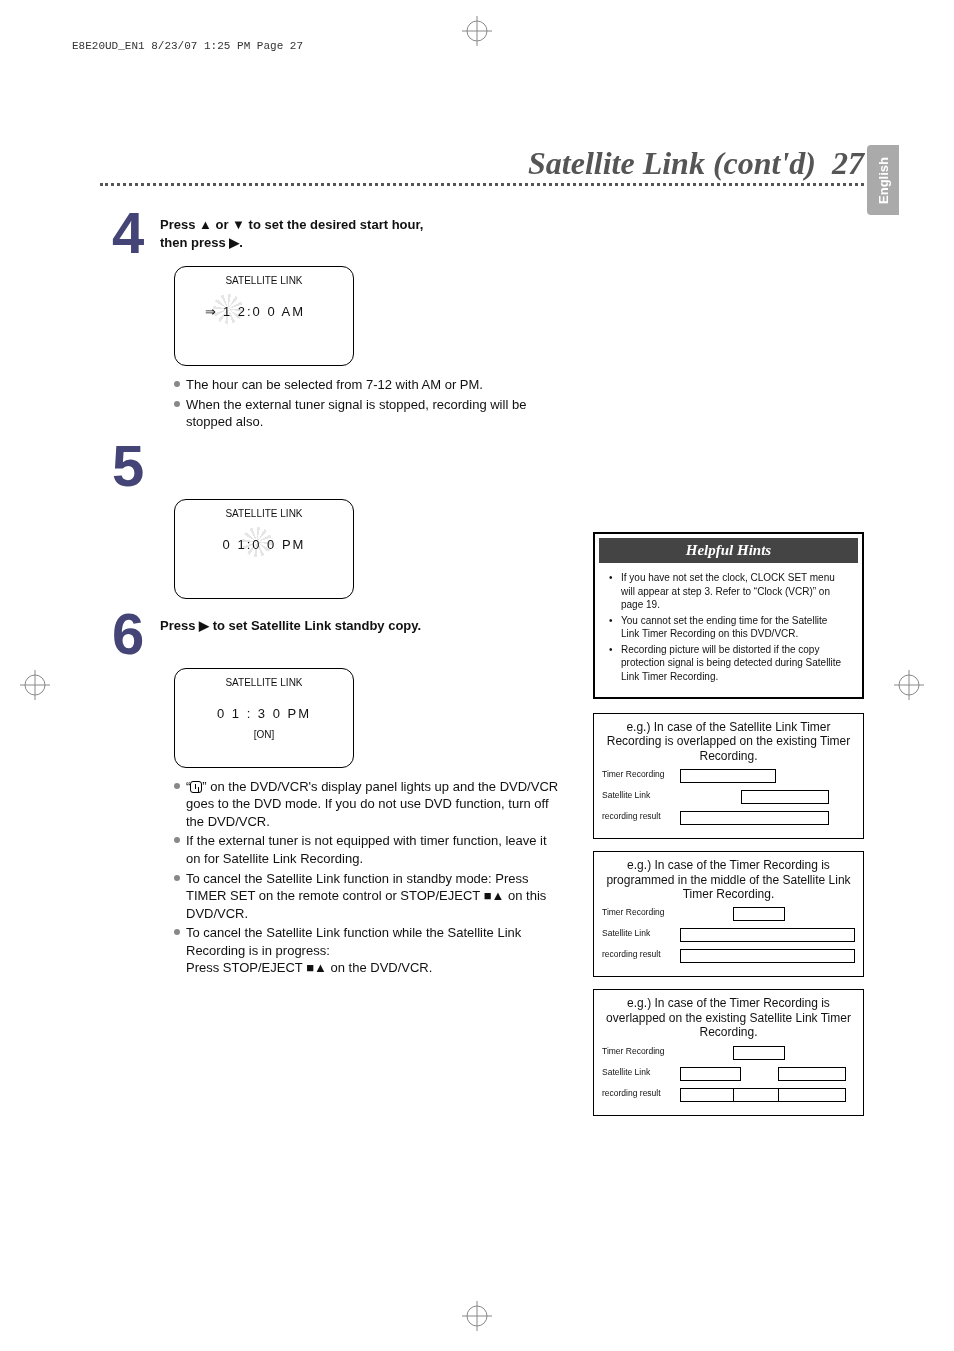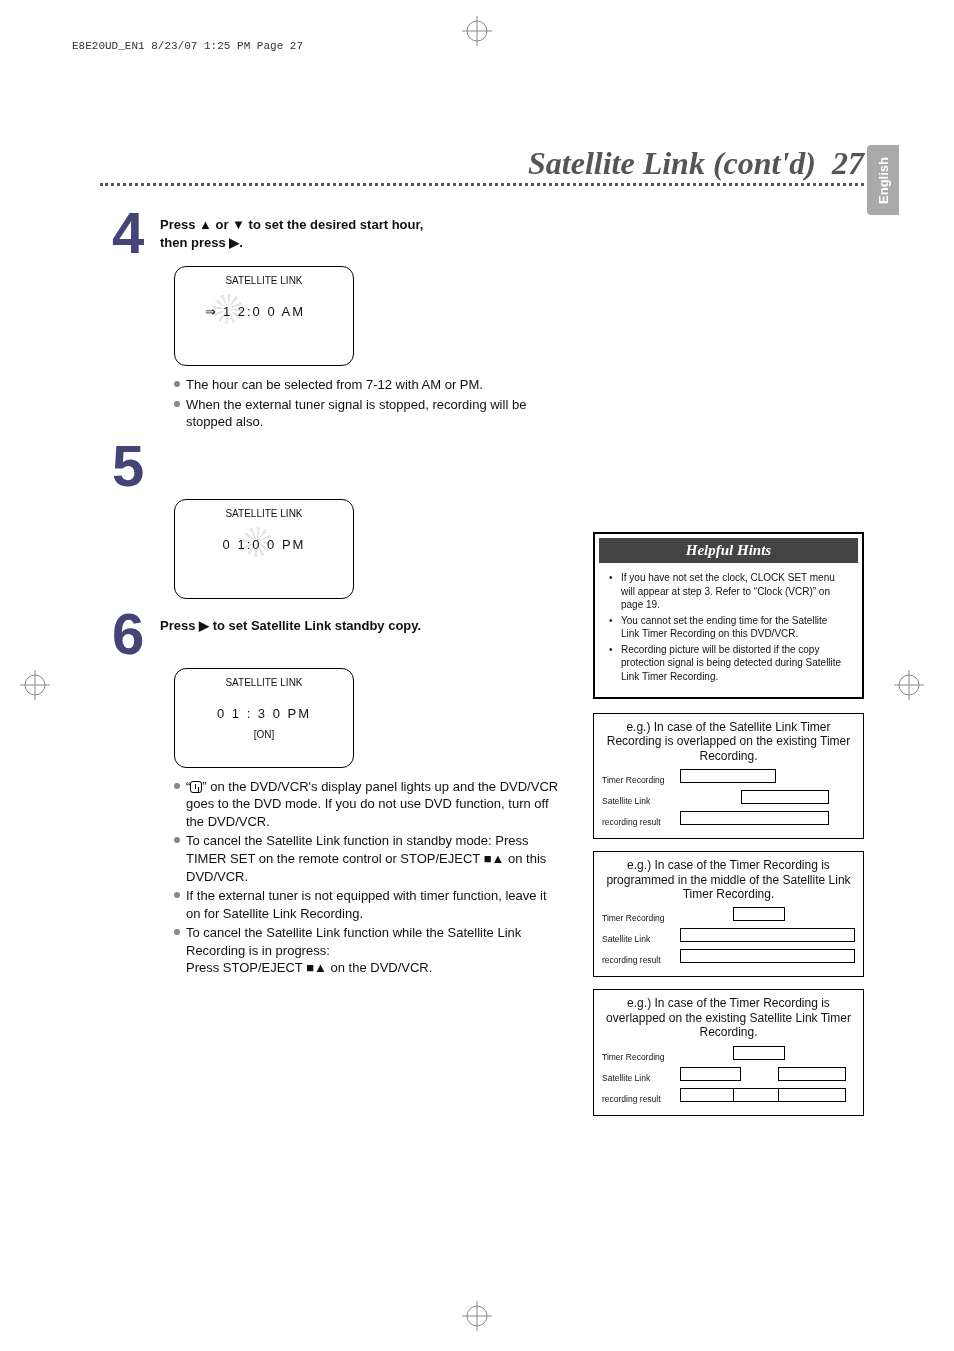--- a/index.html
+++ b/index.html
@@ -31,21 +31,21 @@
 .bul-list li{list-style:none;position:relative;padding-left:12px;margin-bottom:2px}
 .bul-list li::before{content:'';position:absolute;left:0;top:5px;width:6px;height:6px;background:#888;border-radius:50%}
 .sidebar{position:absolute;top:532px;right:90px;width:271px}
 .hints-outer{border:2px solid #000;padding:4px;margin-bottom:14px}
 .hints-title{background:#444;color:#fff;text-align:center;font-style:italic;font-weight:bold;padding:4px 0;font-size:15px;font-family:Georgia,serif}
 .hints-body{padding:8px 10px;font-size:10px;line-height:1.35}
 .hints-body li{list-style:none;position:relative;padding-left:12px;margin-bottom:2px;text-align:left}
 .hints-body li::before{content:'\2022';position:absolute;left:0;top:0}
 .diagram-box{border:1px solid #000;padding:6px 8px;margin-bottom:12px}
 .diag-cap{font-size:12px;text-align:center;margin-bottom:6px;line-height:1.2}
-.diag-row{display:flex;align-items:flex-end;margin-bottom:5px}
+.diag-row{display:flex;align-items:flex-start;margin-bottom:5px}
 .diag-label{width:78px;font-size:8.5px}
 .diag-track{flex:1;height:16px;position:relative;border:none}
 .bar{position:absolute;top:0;height:14px;border:1px solid #000;background:#fff}
 .icon-clock{display:inline-block;width:12px;height:12px;border:1.5px solid #000;border-radius:3px;position:relative;vertical-align:-2px}
 .icon-clock::after{content:'';position:absolute;left:4px;top:2px;width:1px;height:5px;background:#000;box-shadow:3px 3px 0 0 #000}
 </style>
 </head>
 <body>
 
 <div class="header-note">E8E20UD_EN1  8/23/07  1:25 PM  Page 27</div>
@@ -116,22 +116,22 @@
       <div>Press ▶ to set Satellite Link standby copy.</div>
     </div>
   </div>
   <div class="lcd-box">
     <div class="lcd-title">SATELLITE LINK</div>
     <div class="lcd-time">0 1 : 3 0  PM</div>
     <div class="lcd-on">[ON]</div>
   </div>
   <ul class="bul-list">
     <li><span>“</span><span class="icon-clock"></span><span>” on the DVD/VCR's display panel lights up and the DVD/VCR goes to the DVD mode. If you do not use DVD function, turn off the DVD/VCR.</span></li>
+    <li>If the external tuner is not equipped with timer function, leave it on for Satellite Link Recording.</li>
     <li>To cancel the Satellite Link function in standby mode: Press TIMER SET on the remote control or STOP/EJECT ■▲ on this DVD/VCR.</li>
-    <li>If the external tuner is not equipped with timer function, leave it on for Satellite Link Recording.</li>
     <li><span>To cancel the Satellite Link function while the Satellite Link Recording is in progress:</span><br><span>Press STOP/EJECT ■▲ on the DVD/VCR.</span></li>
   </ul>
 
 </div>
 
 <div class="sidebar">
   <div class="hints-outer">
     <div class="hints-title">Helpful Hints</div>
     <ul class="hints-body">
       <li>If you have not set the clock, CLOCK SET menu will appear at step 3. Refer to “Clock (VCR)” on page 19.</li>

